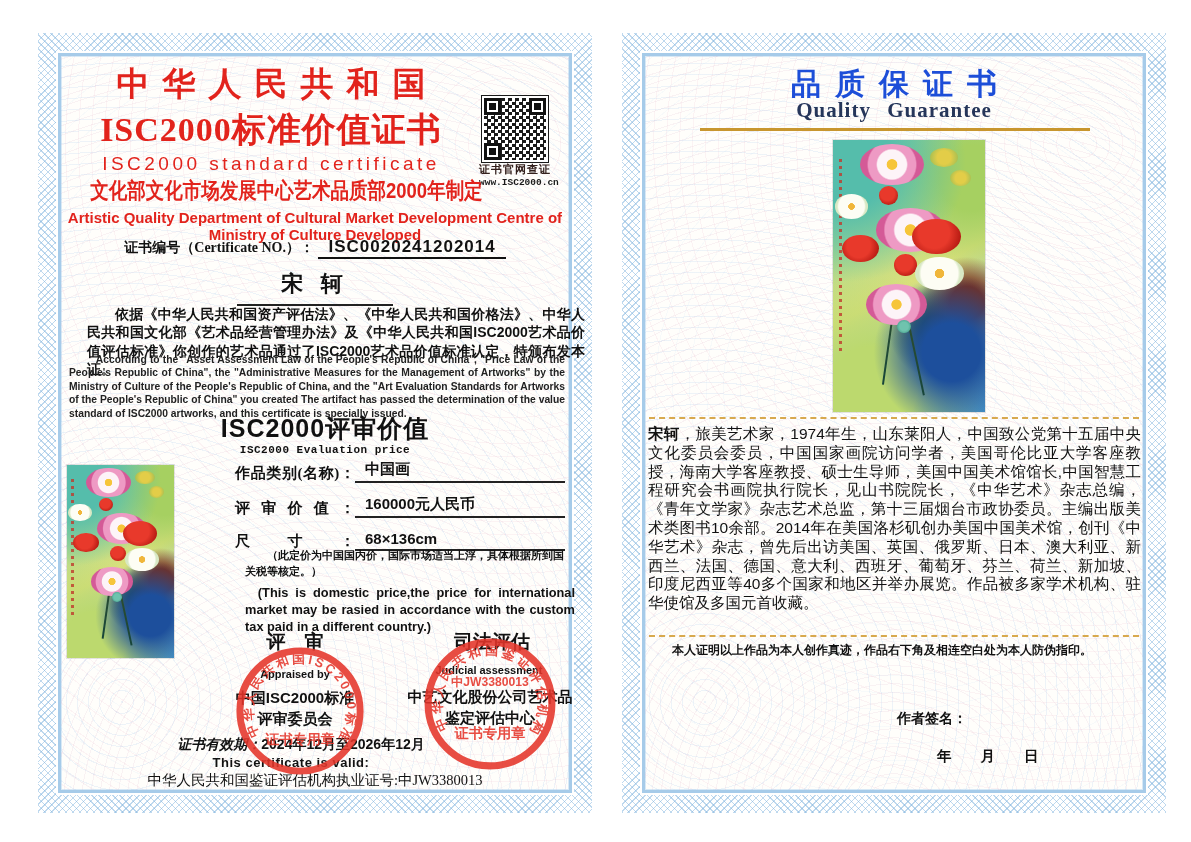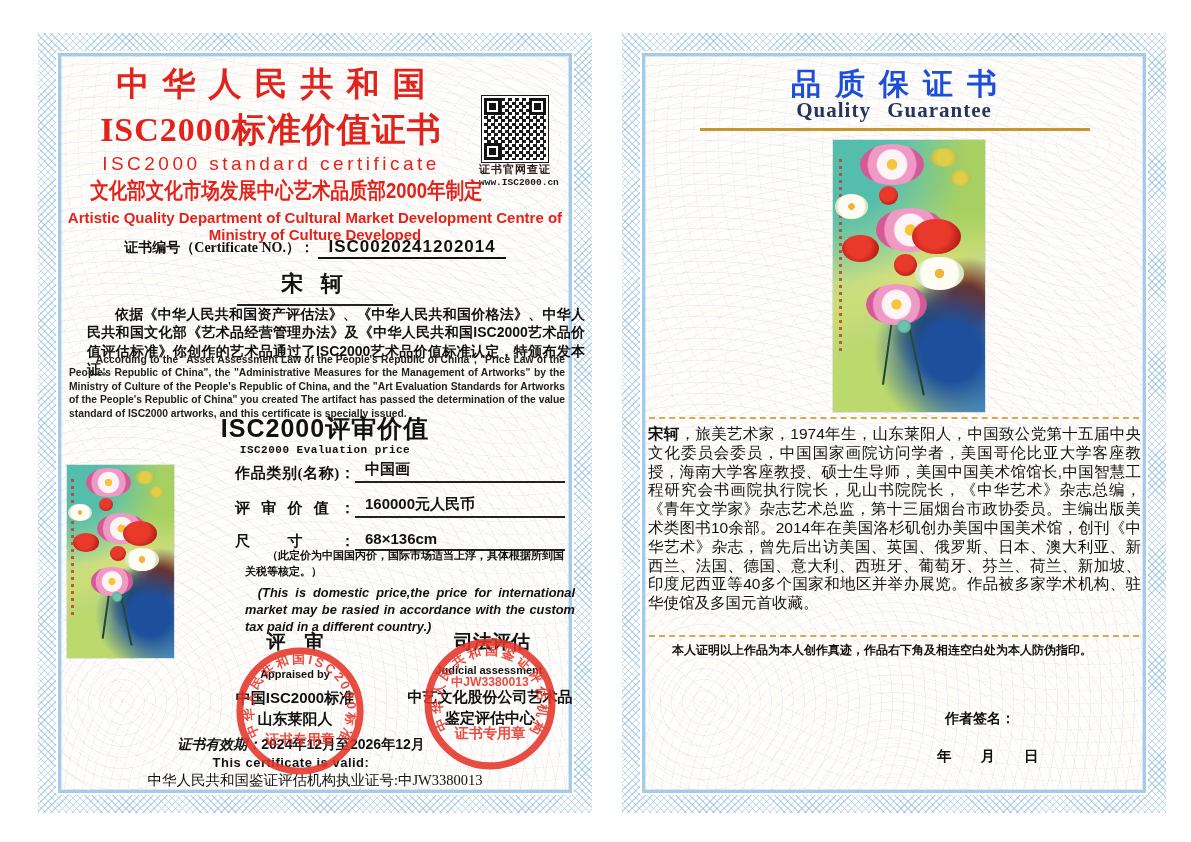--- a/index.html
+++ b/index.html
@@ -61,21 +61,21 @@
   .license { font-size:14.5px; }
 
   
   .q-cn { font-size:30px; font-weight:bold; letter-spacing:14px; text-indent:14px; color:#1d4ed8; }
   .q-en { font-size:21px; font-weight:bold; letter-spacing:1px; word-spacing:10px; color:#26365a; }
   .gold-line { border-top:3px solid #c8962e; }
   .dash-line { border-top:2px dashed #d8a94e; }
   .bio { font-size:15.5px; line-height:18.8px; text-align:justify; }
   .bio b { font-weight:bold; }
   .decl { font-size:12px; font-weight:bold; line-height:1.45; text-indent:2em; text-align:justify; }
-  .sig { font-size:14px; font-weight:bold;margin-left:48px; }
+  .sig { font-size:14px; font-weight:bold; }
   .date { font-size:14.5px; font-weight:bold; }
 
   
   .qr { width:66px; height:66px; background:
       repeating-conic-gradient(#1a1a1a 0% 25%, #fff 0% 50%) 0 0/7px 7px; position:relative;
       border:2px solid #fff; outline:1px solid #1a1a1a; }
   .finder { position:absolute; width:17px; height:17px; background:#fff; border:3px solid #111; }
   .finder::after { content:""; position:absolute; inset:2px; background:#111; }
   .f-tl { left:0; top:0; } .f-tr { right:0; top:0; } .f-bl { left:0; bottom:0; }
   .qr-cap { font-size:11px; font-weight:bold; color:#33201d; letter-spacing:1px; }
@@ -171,31 +171,31 @@
         <span class="flabel serif">评审价值：</span>
         <span class="fvalue">160000元人民币</span>
       </div>
       <div class="frow">
         <span class="flabel serif">尺寸：</span>
         <span class="fvalue">68×136cm</span>
       </div>
     </div>
 
     <div class="abs note-cn" style="left:184px; top:492px; width:326px;">（此定价为中国国内价，国际市场适当上浮，具体根据所到国关税等核定。）</div>
-    <div class="abs note-en" style="left:184px; top:528px; width:330px;font-style:italic;">(This is domestic price,the price for international market may be rasied in accordance with the custom tax paid in a different country.)</div>
+    <div class="abs note-en" style="left:184px; top:528px; width:330px;">(This is domestic price,the price for international market may be rasied in accordance with the custom tax paid in a different country.)</div>
 
     <div class="abs ctr sec-h" style="left:154px; top:573px; width:160px;">评　审</div>
     <div class="abs ctr sec-h" style="left:351px; top:573px; width:160px;">司法评估</div>
 
     <div class="abs ctr sec-he" style="left:154px; top:612px; width:160px;">Appraised by</div>
     <div class="abs ctr sec-he" style="left:348px; top:608px; width:160px;">Judicial assessment</div>
 
     <div class="abs ctr org" style="left:134px; top:631px; width:200px;">
       <span>中国ISC2000标准</span><br>
-      <span>山东莱阳人</span>
+      <span>评审委员会</span>
     </div>
     <div class="abs ctr org" style="left:299px; top:630px; width:260px;">
       <span>中艺文化股份公司艺术品</span><br>
       <span>鉴定评估中心</span>
     </div>
 
     <div class="abs ctr validity" style="left:-10px; top:680px; width:500px;">
       <span class="vl">证书有效期：</span><span>2024年12月至2026年12月</span>
     </div>
     <div class="abs ctr valid-en" style="left:-20px; top:699px; width:500px;">This certificate is valid:</div>

